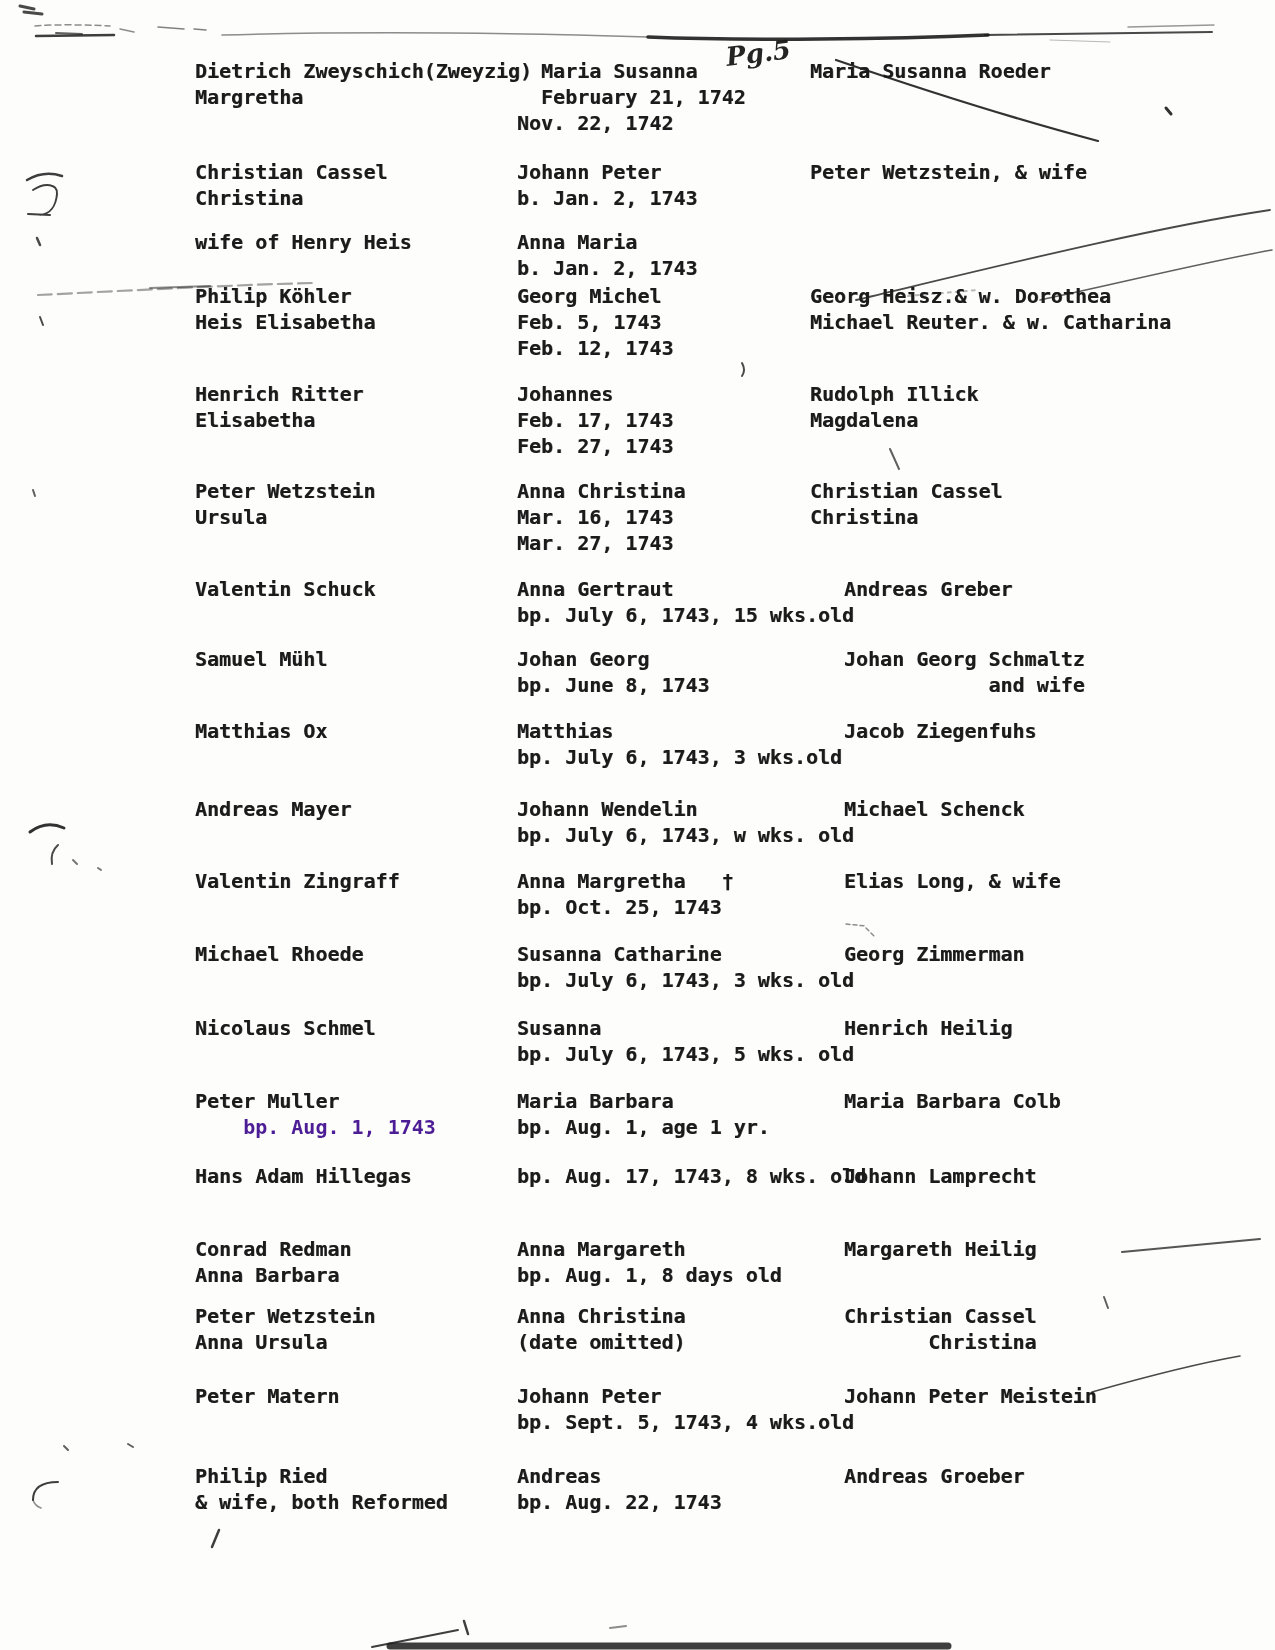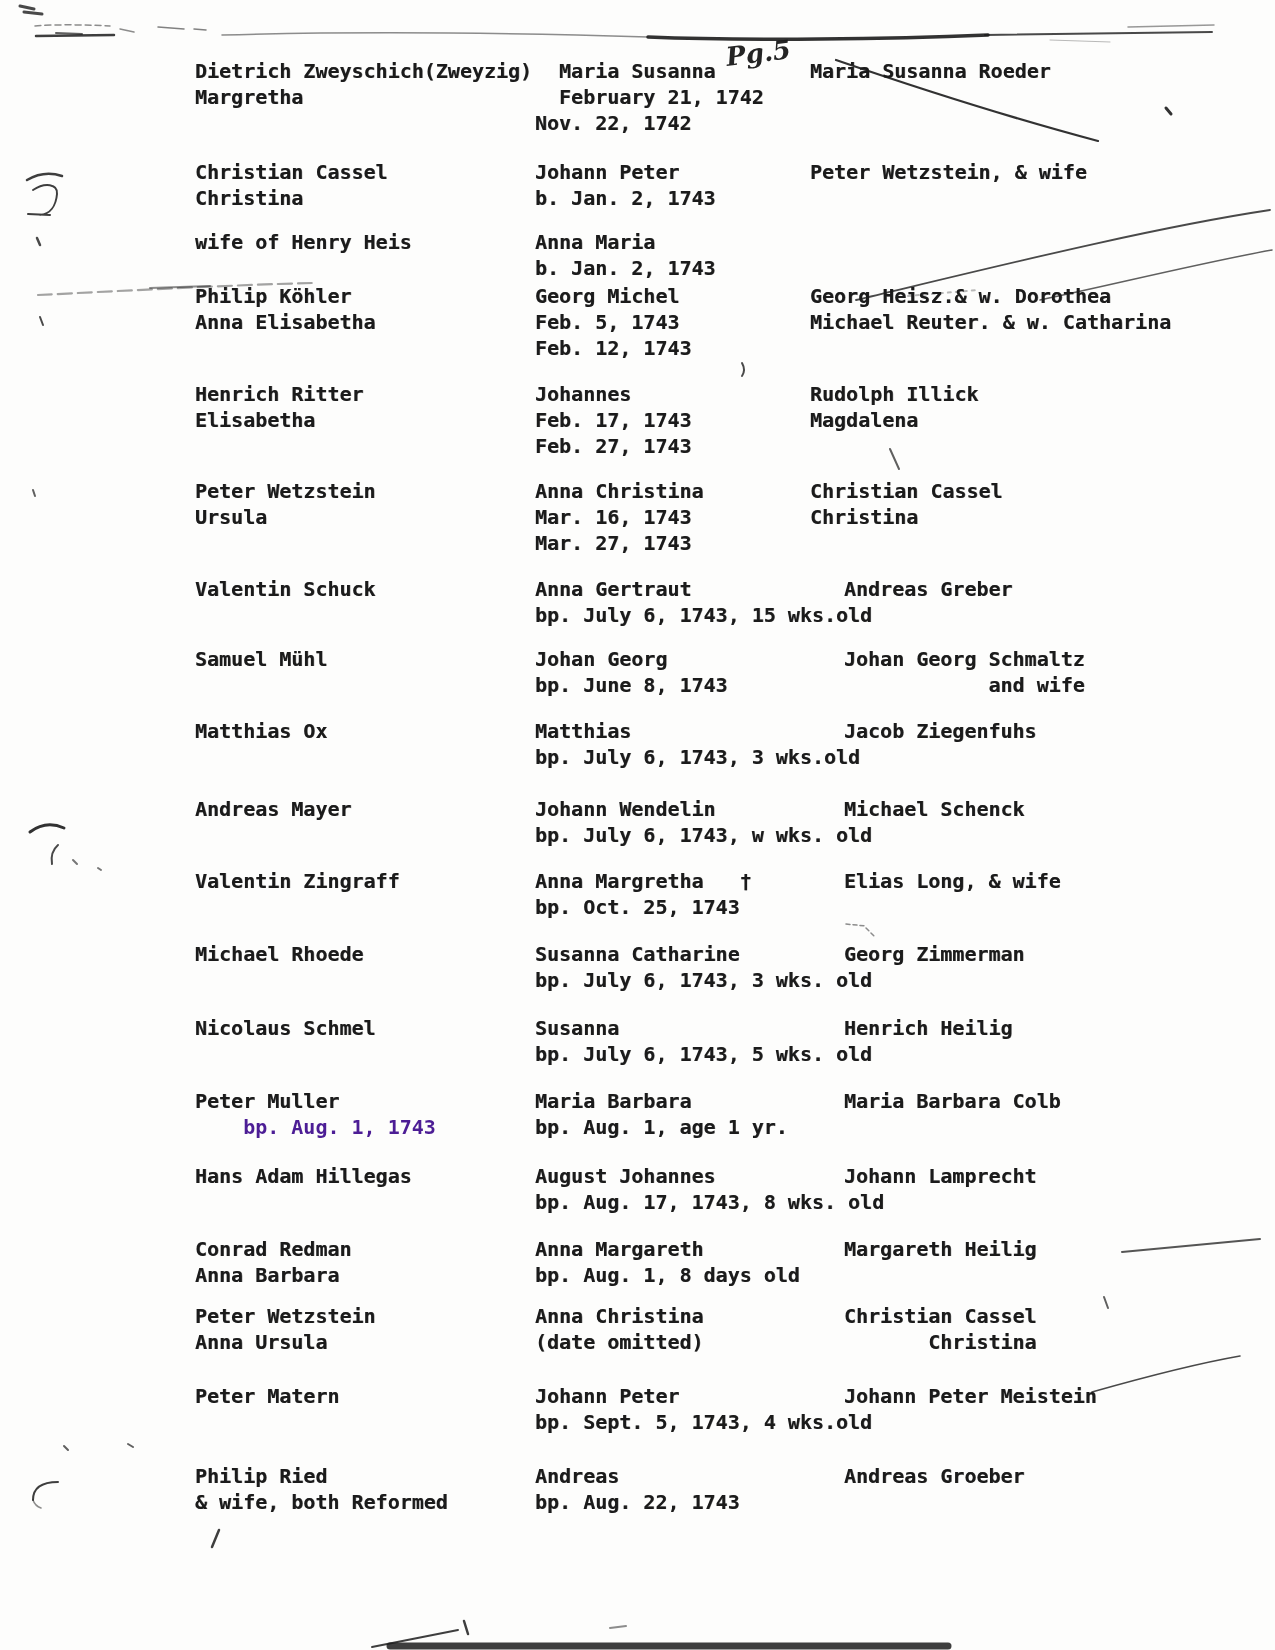--- a/index.html
+++ b/index.html
@@ -10,21 +10,21 @@
     background:#fdfdfc;
     overflow:hidden;
     font-family:"DejaVu Sans Mono", monospace;
     font-weight:bold;
     color:#1b1b1b;
   }
   .records{position:absolute;top:58px;left:0;width:1275px;}
   .record{position:relative;}
   .col{position:absolute;top:0;}
   .c1{left:195px;}
-  .c2{left:535px;}
+  .c2{left:517px;}
   .c3{left:810px;}
   .c3.late{left:844px;text-align:right;}
   .line{
     white-space:pre;
     font-size:20px;
     line-height:26px;
     letter-spacing:0px;
     text-shadow:0.4px 0.4px 0.5px rgba(25,25,25,0.55);
   }
   .line.faint{
@@ -85,21 +85,21 @@
           <div class="line">wife of Henry Heis</div>
         </div>
         <div class="col c2">
           <div class="line">Anna Maria</div>
           <div class="line">b. Jan. 2, 1743</div>
         </div>
       </div>
       <div class="record" style="height: 78px; margin-bottom: 20px;">
         <div class="col c1">
           <div class="line">Philip Köhler</div>
-          <div class="line">Anna Elisabetha</div>
+          <div class="line">Heis Elisabetha</div>
         </div>
         <div class="col c2">
           <div class="line">Georg Michel</div>
           <div class="line">Feb. 5, 1743</div>
           <div class="line">Feb. 12, 1743</div>
         </div>
         <div class="col c3">
           <div class="line">Georg Heisz.&amp; w. Dorothea</div>
           <div class="line">Michael Reuter. &amp; w. Catharina</div>
         </div>
@@ -230,21 +230,20 @@
         </div>
         <div class="col c3 late">
           <div class="line">Maria Barbara Colb</div>
         </div>
       </div>
       <div class="record" style="height: 52px; margin-bottom: 21px;">
         <div class="col c1">
           <div class="line">Hans Adam Hillegas</div>
         </div>
         <div class="col c2">
-          <div class="line">August Johannes</div>
           <div class="line">bp. Aug. 17, 1743, 8 wks. old</div>
         </div>
         <div class="col c3 late">
           <div class="line">Johann Lamprecht</div>
         </div>
       </div>
       <div class="record" style="height: 52px; margin-bottom: 15px;">
         <div class="col c1">
           <div class="line">Conrad Redman</div>
           <div class="line">Anna Barbara</div>

